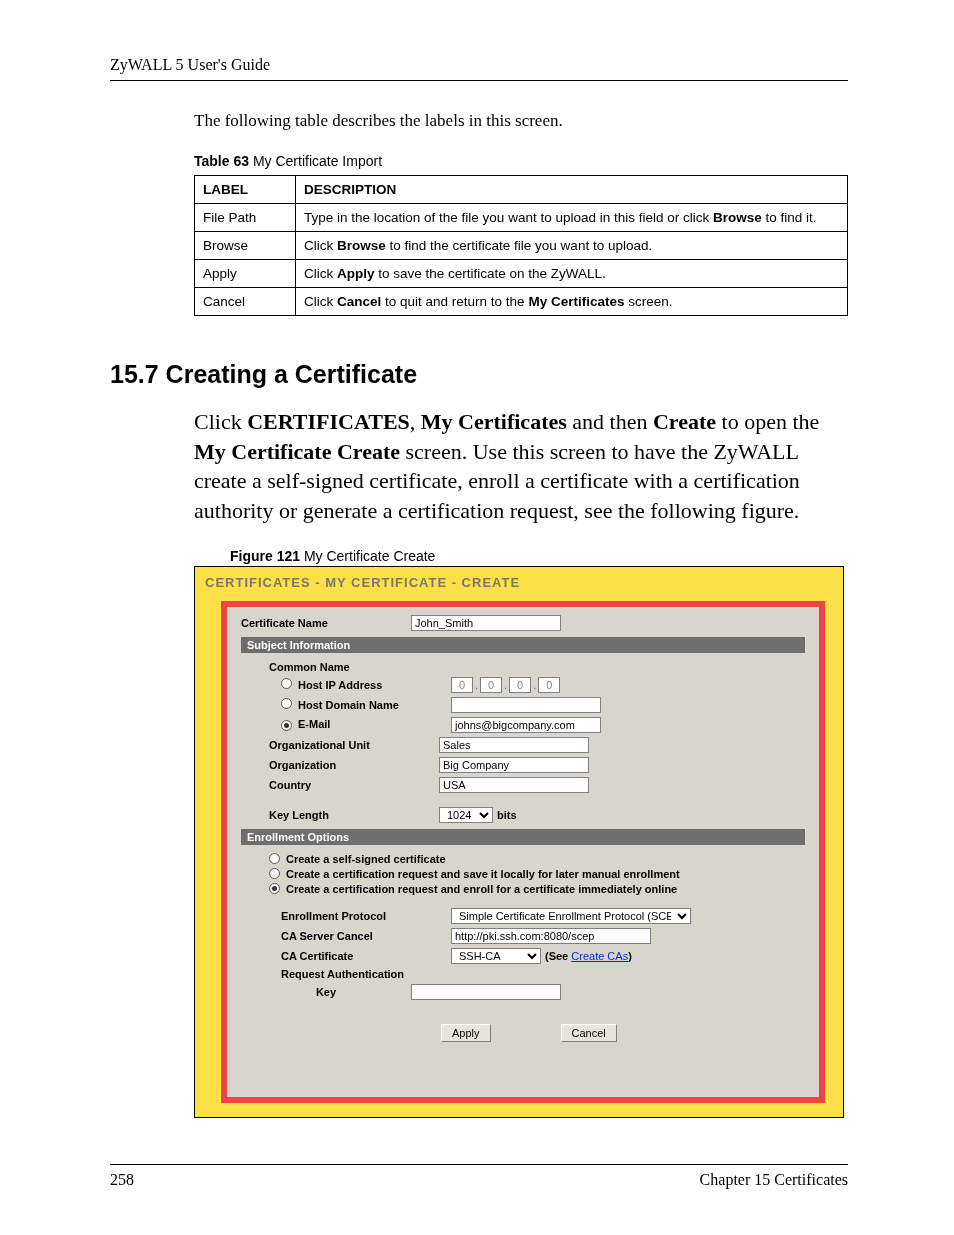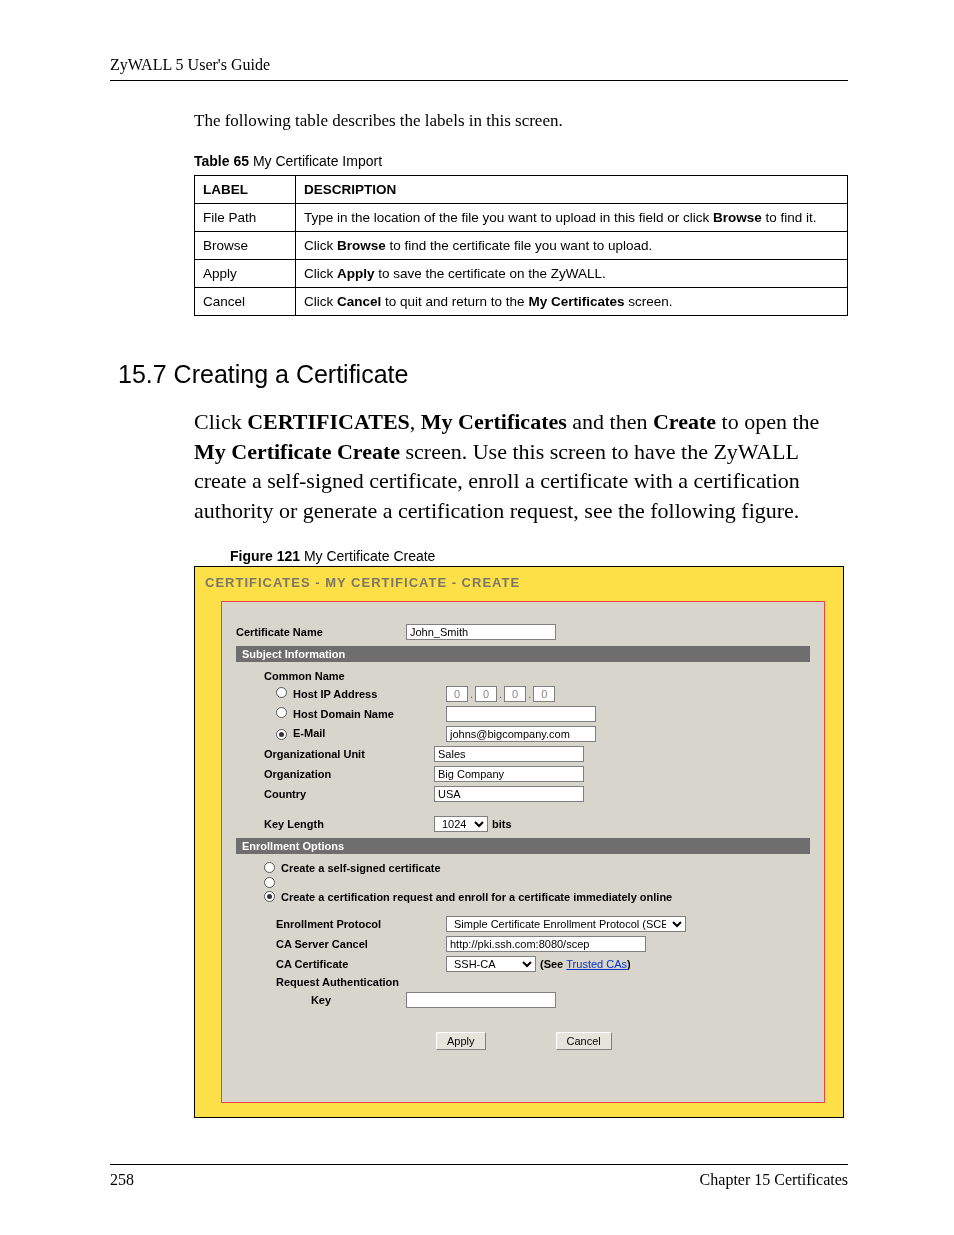--- a/index.html
+++ b/index.html
@@ -49,22 +49,22 @@
     padding: 6px 8px;
     text-align: left;
     vertical-align: top;
   }
   table.desc th {
     font-weight: bold;
   }
   .h2 {
     font-family: Arial, Helvetica, sans-serif;
     font-size: 25px;
-    font-weight: normal;
-    margin: 44px 0 18px 8px;
+    font-weight: bold;
+    margin: 44px 0 18px 0;
   }
   .body-para {
     font-size: 22px;
     margin-left: 84px;
     line-height: 1.35;
     margin-bottom: 22px;
   }
   .fig-caption {
     font-family: Arial, Helvetica, sans-serif;
     font-size: 14px;
@@ -90,24 +90,24 @@
     letter-spacing: 1px;
     color: #7a766a;
     padding: 8px 10px 6px 10px;
   }
   .fig-panel {
     position: absolute;
     left: 26px;
     right: 18px;
     top: 34px;
     bottom: 14px;
-    border: 1px solid #ef4444;
+    border: 6px solid #ef4444;
     background: #d8d5cc;
     box-sizing: border-box;
-    padding: 22px 14px 10px 14px;
+    padding: 8px 14px 10px 14px;
   }
   .row {
     display: flex;
     align-items: center;
     font-size: 11px;
     color: #000;
     margin-bottom: 4px;
   }
   .row .lbl {
     width: 170px;
@@ -212,21 +212,21 @@
 </head>
 <body>
 
 <div class="page">
   <div class="header-title">ZyWALL 5 User's Guide</div>
   <hr class="hr">
 
   <div class="intro">The following table describes the labels in this screen.</div>
 
   <div class="table-caption">
-    <span class="bold">Table 65</span><span>   My Certificate Import</span>
+    <span class="bold">Table 63</span><span>   My Certificate Import</span>
   </div>
 
   <table class="desc">
     <thead>
       <tr>
         <th style="width:84px">LABEL</th>
         <th>DESCRIPTION</th>
       </tr>
     </thead>
     <tbody>
@@ -333,20 +333,21 @@
       </div>
 
       <div class="section-bar">Enrollment Options</div>
 
       <div class="enroll-row">
         <span class="radio"></span>
         <span>Create a self-signed certificate</span>
       </div>
       <div class="enroll-row">
         <span class="radio"></span>
+        <span>Create a certification request and save it locally for later manual enrollment</span>
       </div>
       <div class="enroll-row">
         <span class="radio checked"></span>
         <span>Create a certification request and enroll for a certificate immediately online</span>
       </div>
 
       <div class="spacer-10"></div>
 
       <div class="row">
         <div class="lbl indent2">Enrollment Protocol</div>
@@ -357,21 +358,21 @@
       <div class="row">
         <div class="lbl indent2">CA Server Cancel</div>
         <input class="txt" style="width: 200px;" value="http://pki.ssh.com:8080/scep">
       </div>
       <div class="row">
         <div class="lbl indent2">CA Certificate</div>
         <select class="sel" style="width:90px">
           <option>SSH-CA</option>
         </select>
         <span style="font-weight:bold; margin-left:4px">
-          <span>(See </span><span class="link">Trusted CAs</span><span>)</span>
+          <span>(See </span><span class="link">Create CAs</span><span>)</span>
         </span>
       </div>
       <div class="row">
         <div class="lbl indent2">Request Authentication</div>
       </div>
       <div class="row">
         <div class="lbl indent2" style="text-align:center; padding-left:0; width:170px;">Key</div>
         <input class="txt" value="" style="">
       </div>
 

